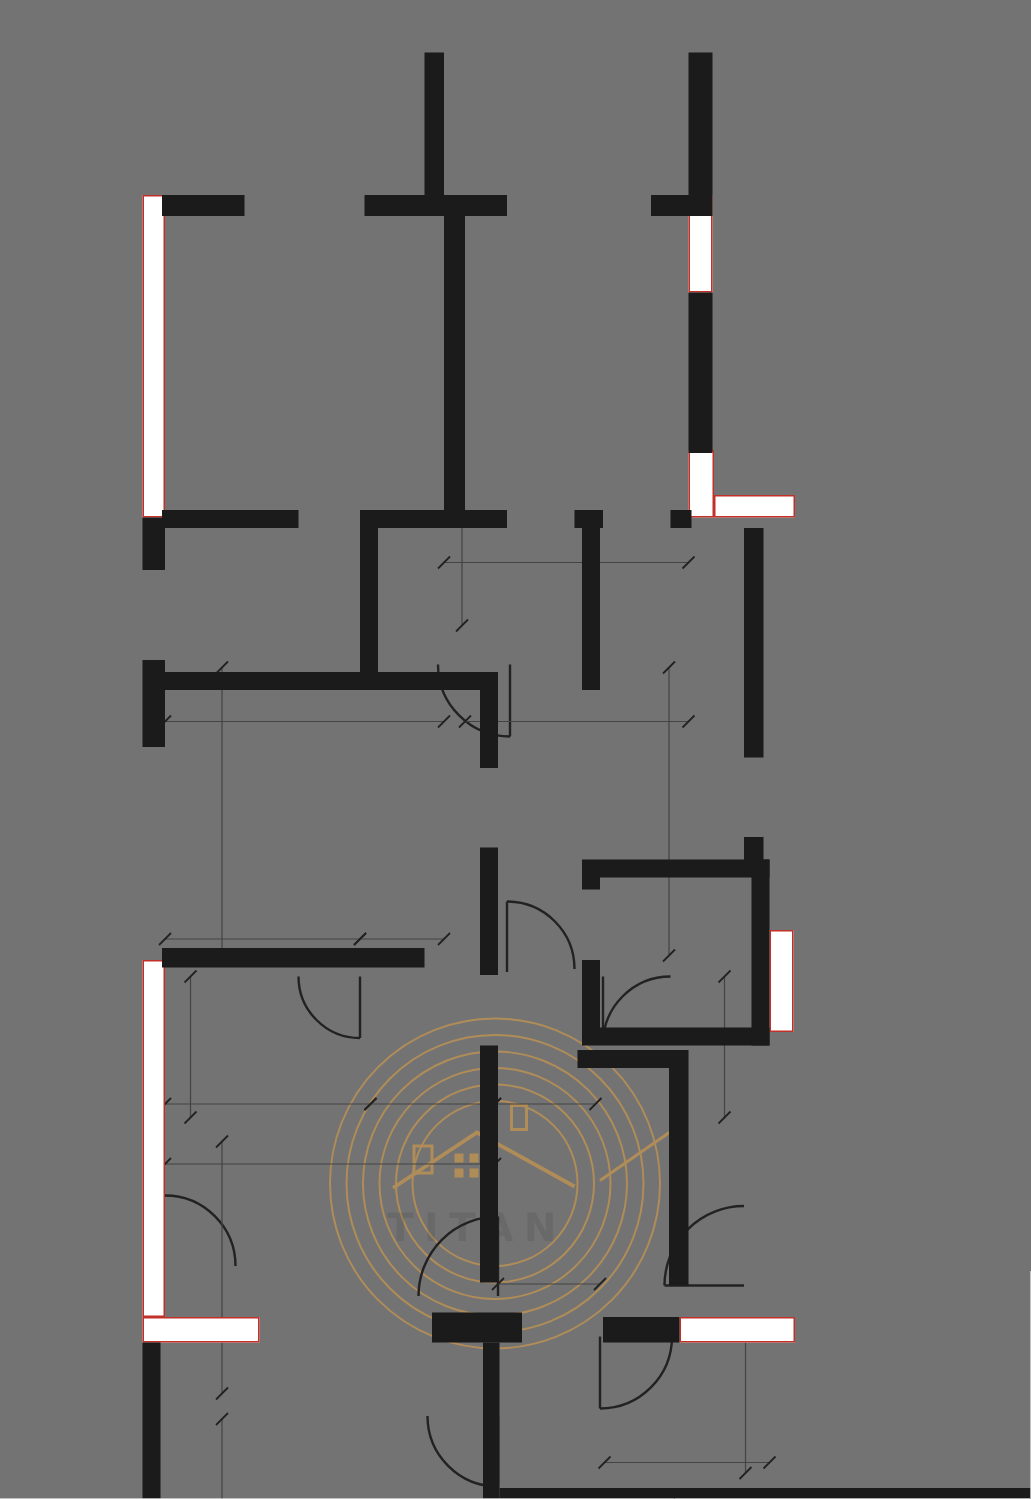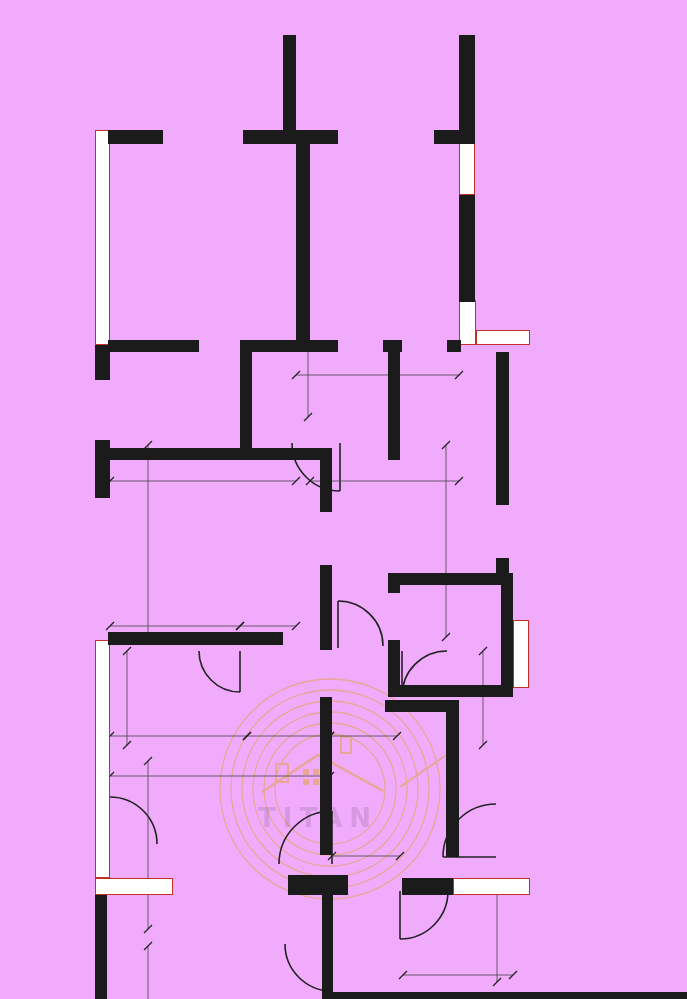--- a/index.html
+++ b/index.html
@@ -1,16 +1,16 @@
 <!DOCTYPE html>
 <html><head>
 <meta charset="utf-8">
 <style>
   html,body{margin:0;padding:0;background:#ffffff;}
-  #plan{position:relative;width:687px;height:999px;background:#f0abfc;overflow:hidden;
+  #plan{position:relative;width:687px;height:999px;background:#737373;overflow:hidden;
         font-family:"Liberation Sans",sans-serif;}
   .wall{position:absolute;background:#1b1b1b;}
   .redwall{position:absolute;box-sizing:border-box;border:1.5px solid #c23028;background-color:#fff;
 " ;        background-image:repeating-linear-gradient(45deg,rgba(194,48,40,0) 0 3px,rgba(194,48,40,.45) 3px 4.5px);}
   .graywall{position:absolute;background-color:#e0e0e0;
         background-image:radial-gradient(#b5b5b5 1px,transparent 1.2px);background-size:6px 6px;}
   .win{position:absolute;box-sizing:border-box;border:1px solid #c3ab74;}
   .win.wh{background:linear-gradient(180deg,#f9f1da 0 30%,#cdb682 30% 42%,#f9f1da 42% 58%,#cdb682 58% 70%,#f9f1da 70% 100%);}
   .win.wv{background:linear-gradient(90deg,#f9f1da 0 30%,#cdb682 30% 42%,#f9f1da 42% 58%,#cdb682 58% 70%,#f9f1da 70% 100%);}
   svg.layer{position:absolute;left:0;top:0;}

